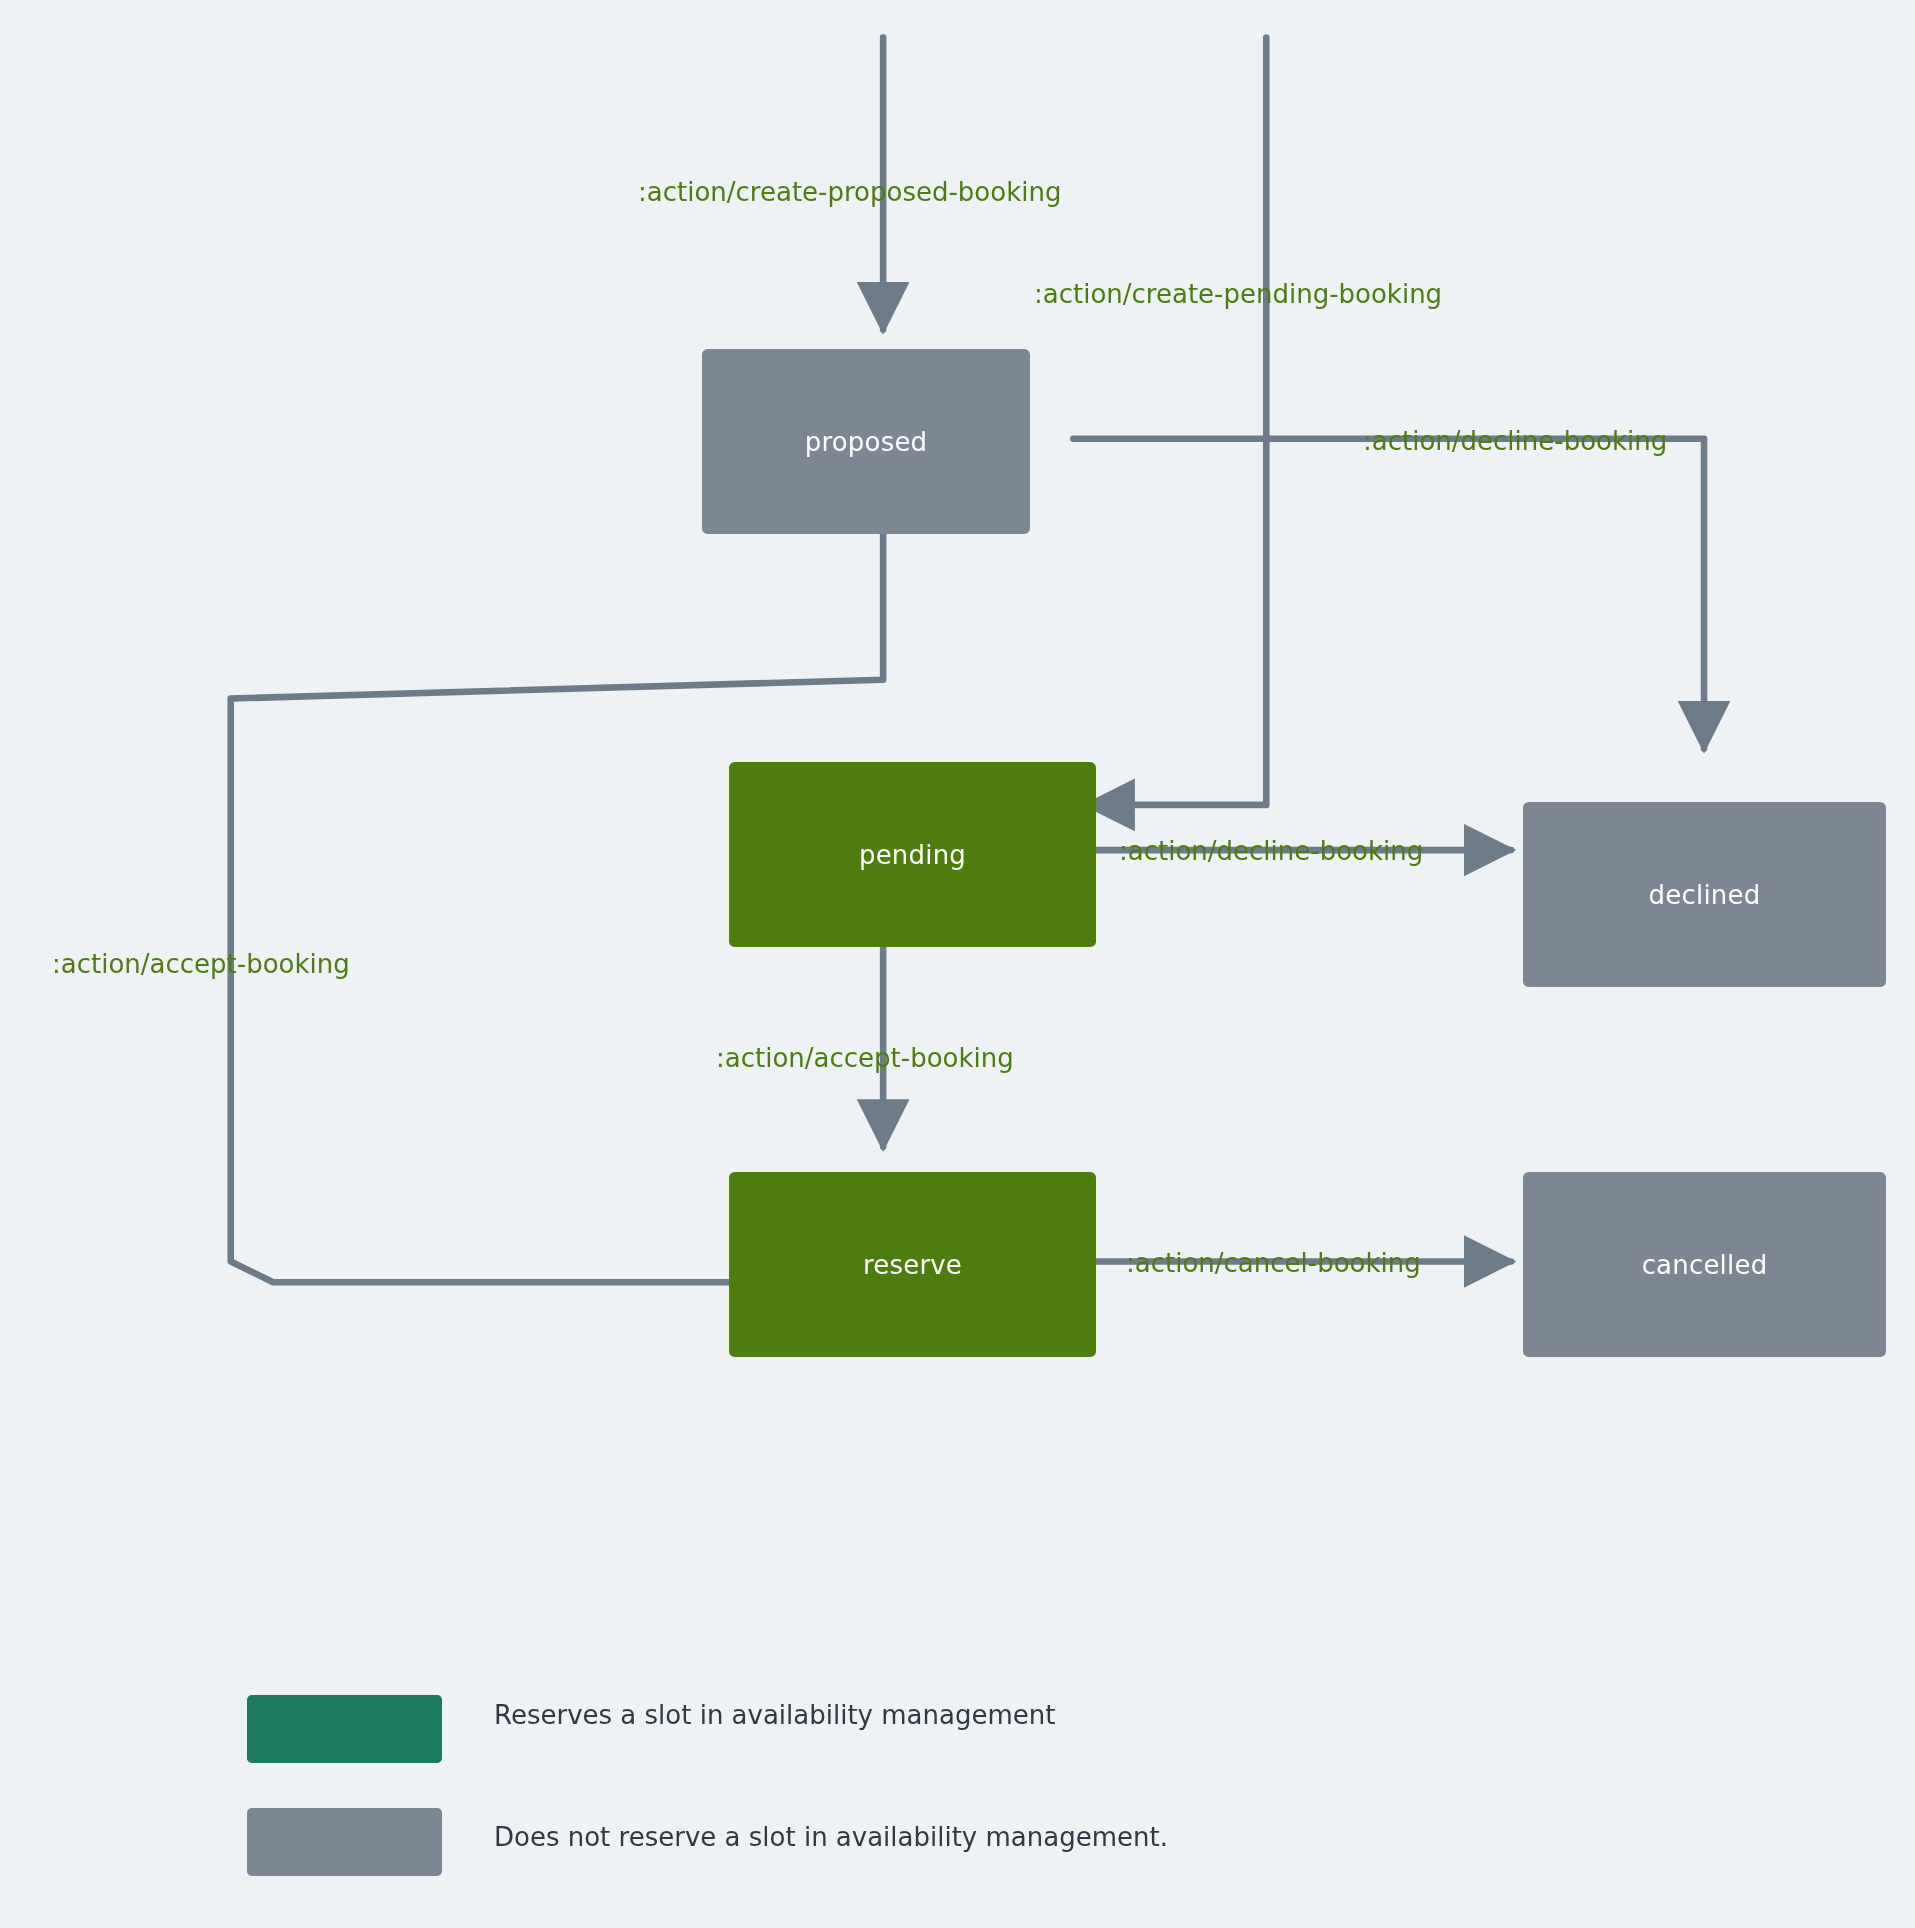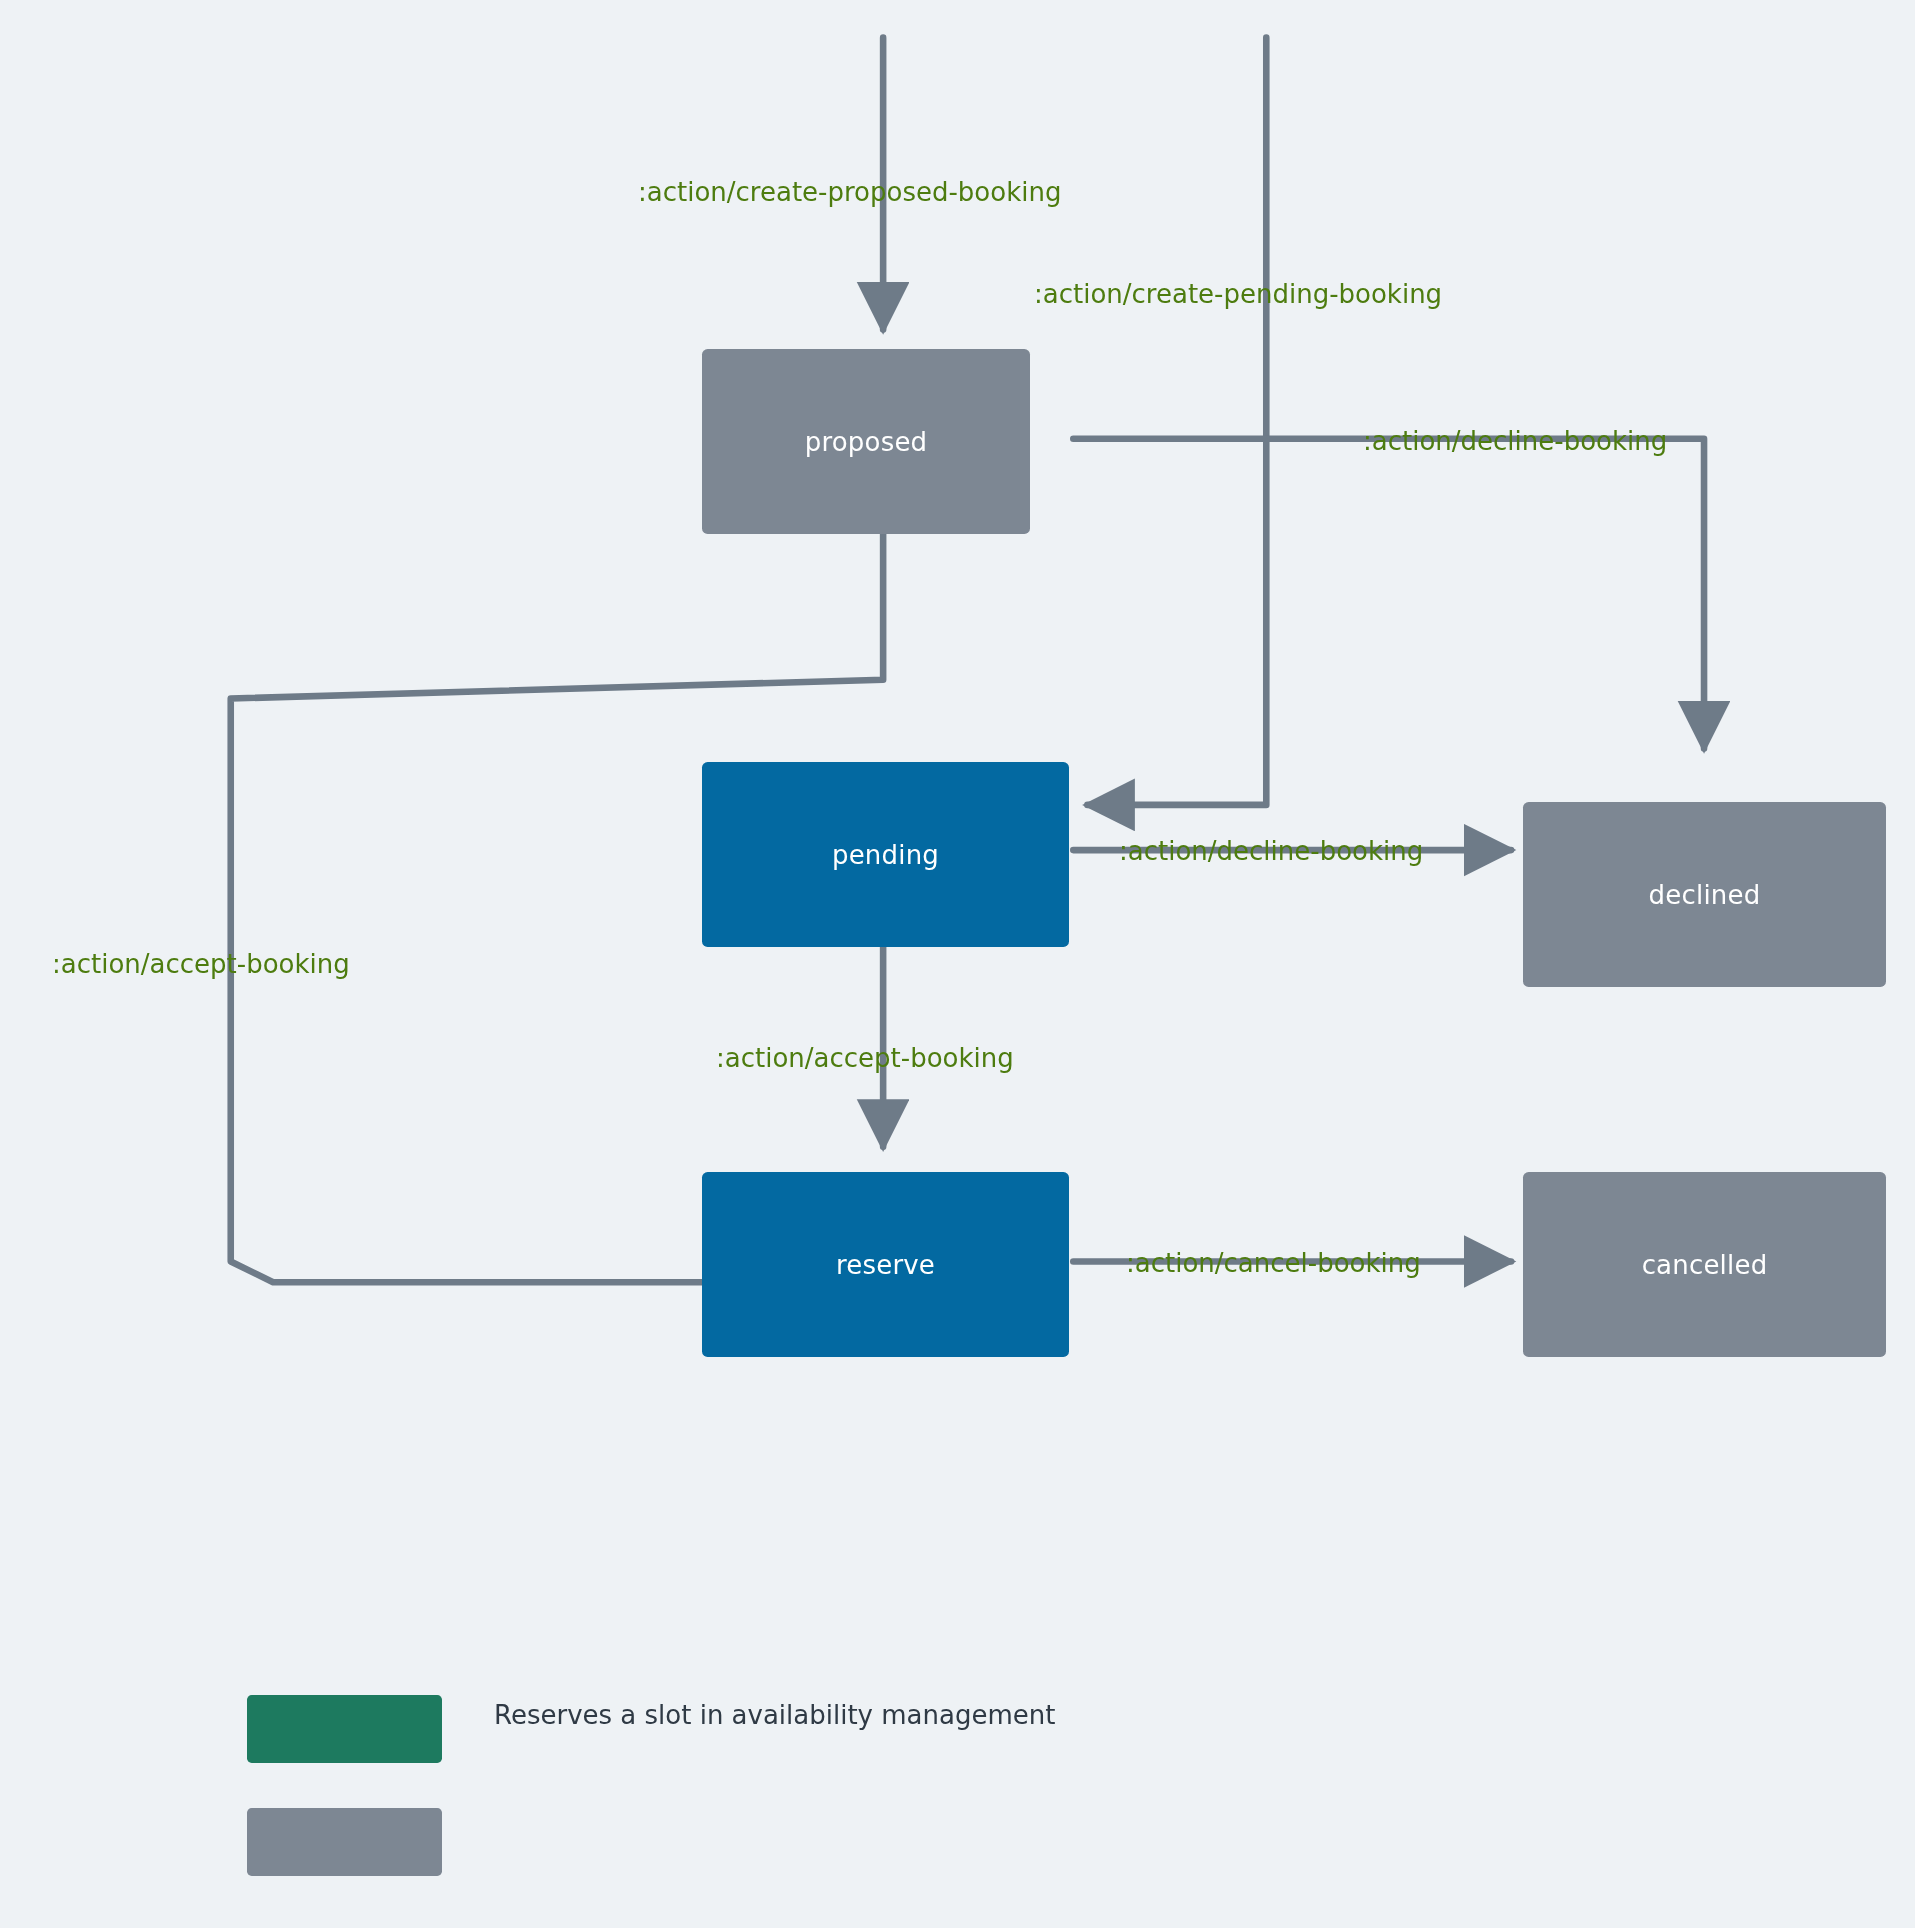--- a/index.html
+++ b/index.html
@@ -32,21 +32,21 @@
   .node {
     position: absolute;
     border-radius: 5.6px;
     display: flex;
     align-items: center;
     justify-content: center;
     color: #ffffff;
     font-size: 26px;
     letter-spacing: 0.2px;
   }
-  .node-green { background: #0369a1; }
+  .node-green { background: #4d7c0f; margin-left: 27px; }
   .node-grey  { background: #7d8793; }
 
   .edge-label {
     position: absolute;
     color: #4d7c0f;
     font-size: 26px;
     white-space: nowrap;
   }
 
   .legend-swatch {
@@ -122,15 +122,16 @@
   <div class="edge-label" style="left:1119px; top:836px;">:action/decline-booking</div>
 
   <div class="edge-label" style="left:716px; top:1043px;">:action/accept-booking</div>
 
   <div class="edge-label" style="left:1126px; top:1248px;">:action/cancel-booking</div>
 
   <div class="legend-swatch" style="left:247px; top:1695px; background:#1d7a5f;"></div>
   <div class="legend-text" style="left:494px; top:1700px;">Reserves a slot in availability management</div>
 
   <div class="legend-swatch" style="left:247px; top:1808px; background:#7d8793;"></div>
+  <div class="legend-text" style="left:494px; top:1822px;">Does not reserve a slot in availability management.</div>
 
 </div>
 
 
 </body></html>

